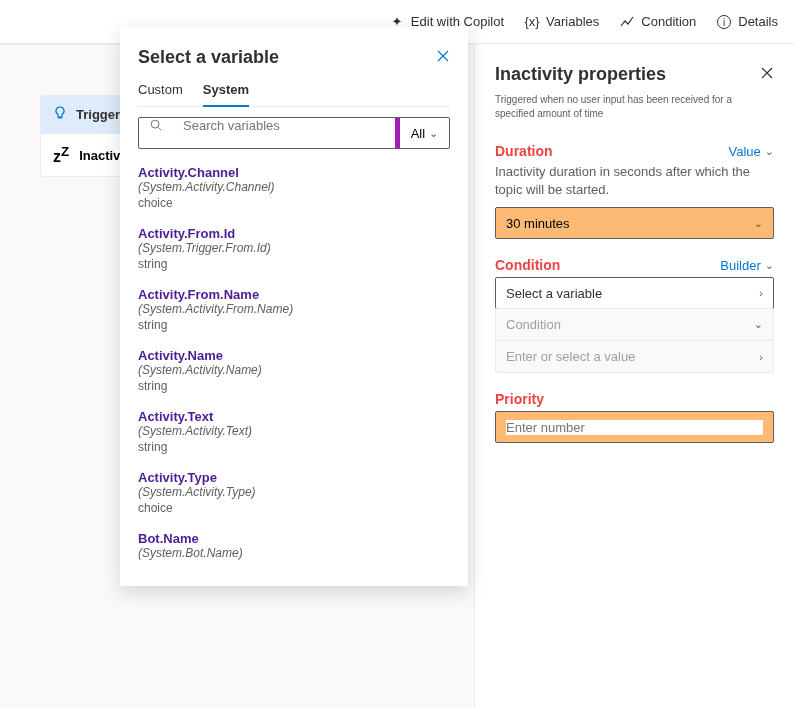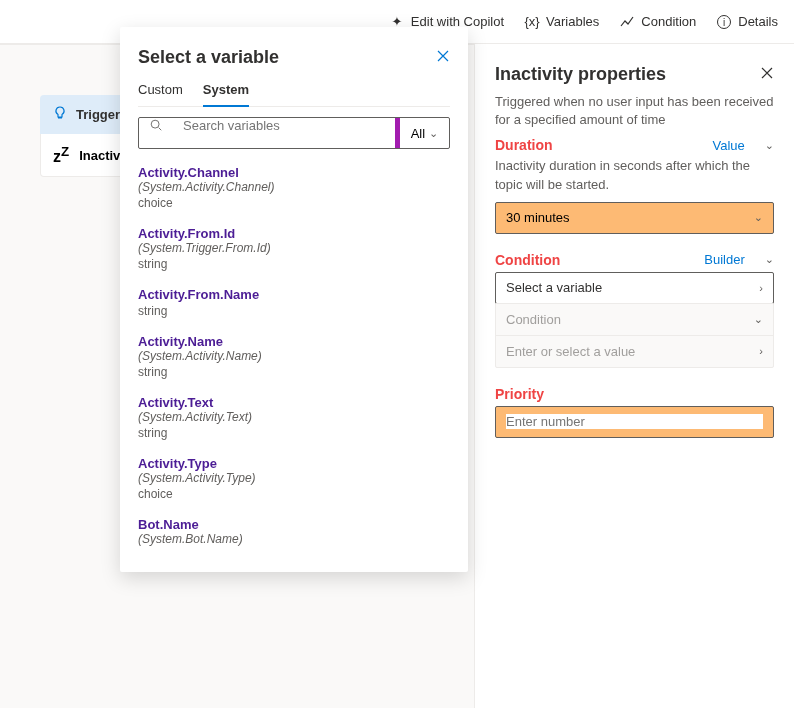--- a/index.html
+++ b/index.html
@@ -14,25 +14,25 @@
 
 .canvas { position: absolute; left: 0; top: 44px; bottom: 0; right: 320px; background: #faf9f8; border-top: 1px solid #edebe9; }
 .trigger-node { position: absolute; left: 40px; top: 50px; width: 240px; }
 .trigger-head { background: #deecf9; border-radius: 4px 4px 0 0; padding: 10px 12px; display: flex; align-items: center; gap: 8px; font-size: 13px; font-weight: 600; color: #323130; }
 .trigger-body { background: #fff; border: 1px solid #edebe9; border-top: none; border-radius: 0 0 4px 4px; padding: 10px 12px; display: flex; align-items: center; gap: 10px; font-size: 13px; font-weight: 600; }
 
 
 .panel { position: absolute; right: 0; top: 44px; bottom: 0; width: 320px; background: #fff; border-left: 1px solid #edebe9; padding: 20px 20px; overflow-y: auto; }
 .panel-head { display: flex; justify-content: space-between; align-items: center; margin-bottom: 8px; }
 .panel-title { font-size: 18px; font-weight: 600; color: #323130; }
-.panel-sub { font-size: 13px; color: #605e5c; line-height: 1.4; margin-bottom: 8px; }
+.panel-sub { font-size: 10px; color: #605e5c; line-height: 1.4; margin-bottom: 22px; }
 .sect { margin-bottom: 18px; }
 .sect-head { display: flex; justify-content: space-between; align-items: center; margin-bottom: 4px; }
 .sect-title { font-size: 14px; font-weight: 600; color: #ef4444; }
-.sect-link { font-size: 13px; color: #0078d4; display: flex; align-items: center; gap: 20px; cursor: pointer; }
+.sect-link { font-size: 13px; color: #0078d4; display: flex; align-items: center; gap: 4px; cursor: pointer; }
 .sect-desc { font-size: 13px; color: #605e5c; line-height: 1.4; margin-bottom: 8px; }
 .field { width: 100%; height: 32px; border: 1px solid #605e5c; border-radius: 2px; padding: 0 10px; font-size: 13px; display: flex; align-items: center; justify-content: space-between; background: #fdba74; cursor: pointer; }
 .field input { border: none; outline: none; width: 100%; font-size: 13px; }
 .cond-group { border: 1px solid #edebe9; border-radius: 2px; background: #faf9f8; }
 .cond-row { height: 32px; padding: 0 10px; display: flex; align-items: center; justify-content: space-between; font-size: 13px; color: #a19f9d; border-top: 1px solid #edebe9; }
 .cond-row.first { background: #fff; border: 1px solid #605e5c; border-radius: 2px; margin: -1px; color: #323130; }
 
 
 .popup { position: absolute; left: 120px; top: 27px; width: 348px; background: #fff; box-shadow: 0 6px 20px rgba(0,0,0,0.15); border-radius: 2px; padding: 20px 18px 14px; z-index: 10; }
 .popup-head { display: flex; justify-content: space-between; align-items: center; margin-bottom: 14px; }
@@ -202,20 +202,21 @@
       <div class="varpath">(System.Activity.Channel)</div>
       <div class="vartype">choice</div>
     </div>
     <div class="varitem">
       <div class="varname">Activity.From.Id</div>
       <div class="varpath">(System.Trigger.From.Id)</div>
       <div class="vartype">string</div>
     </div>
     <div class="varitem">
       <div class="varname">Activity.From.Name</div>
+      <div class="varpath">(System.Activity.From.Name)</div>
       <div class="vartype">string</div>
     </div>
     <div class="varitem">
       <div class="varname">Activity.Name</div>
       <div class="varpath">(System.Activity.Name)</div>
       <div class="vartype">string</div>
     </div>
     <div class="varitem">
       <div class="varname">Activity.Text</div>
       <div class="varpath">(System.Activity.Text)</div>

